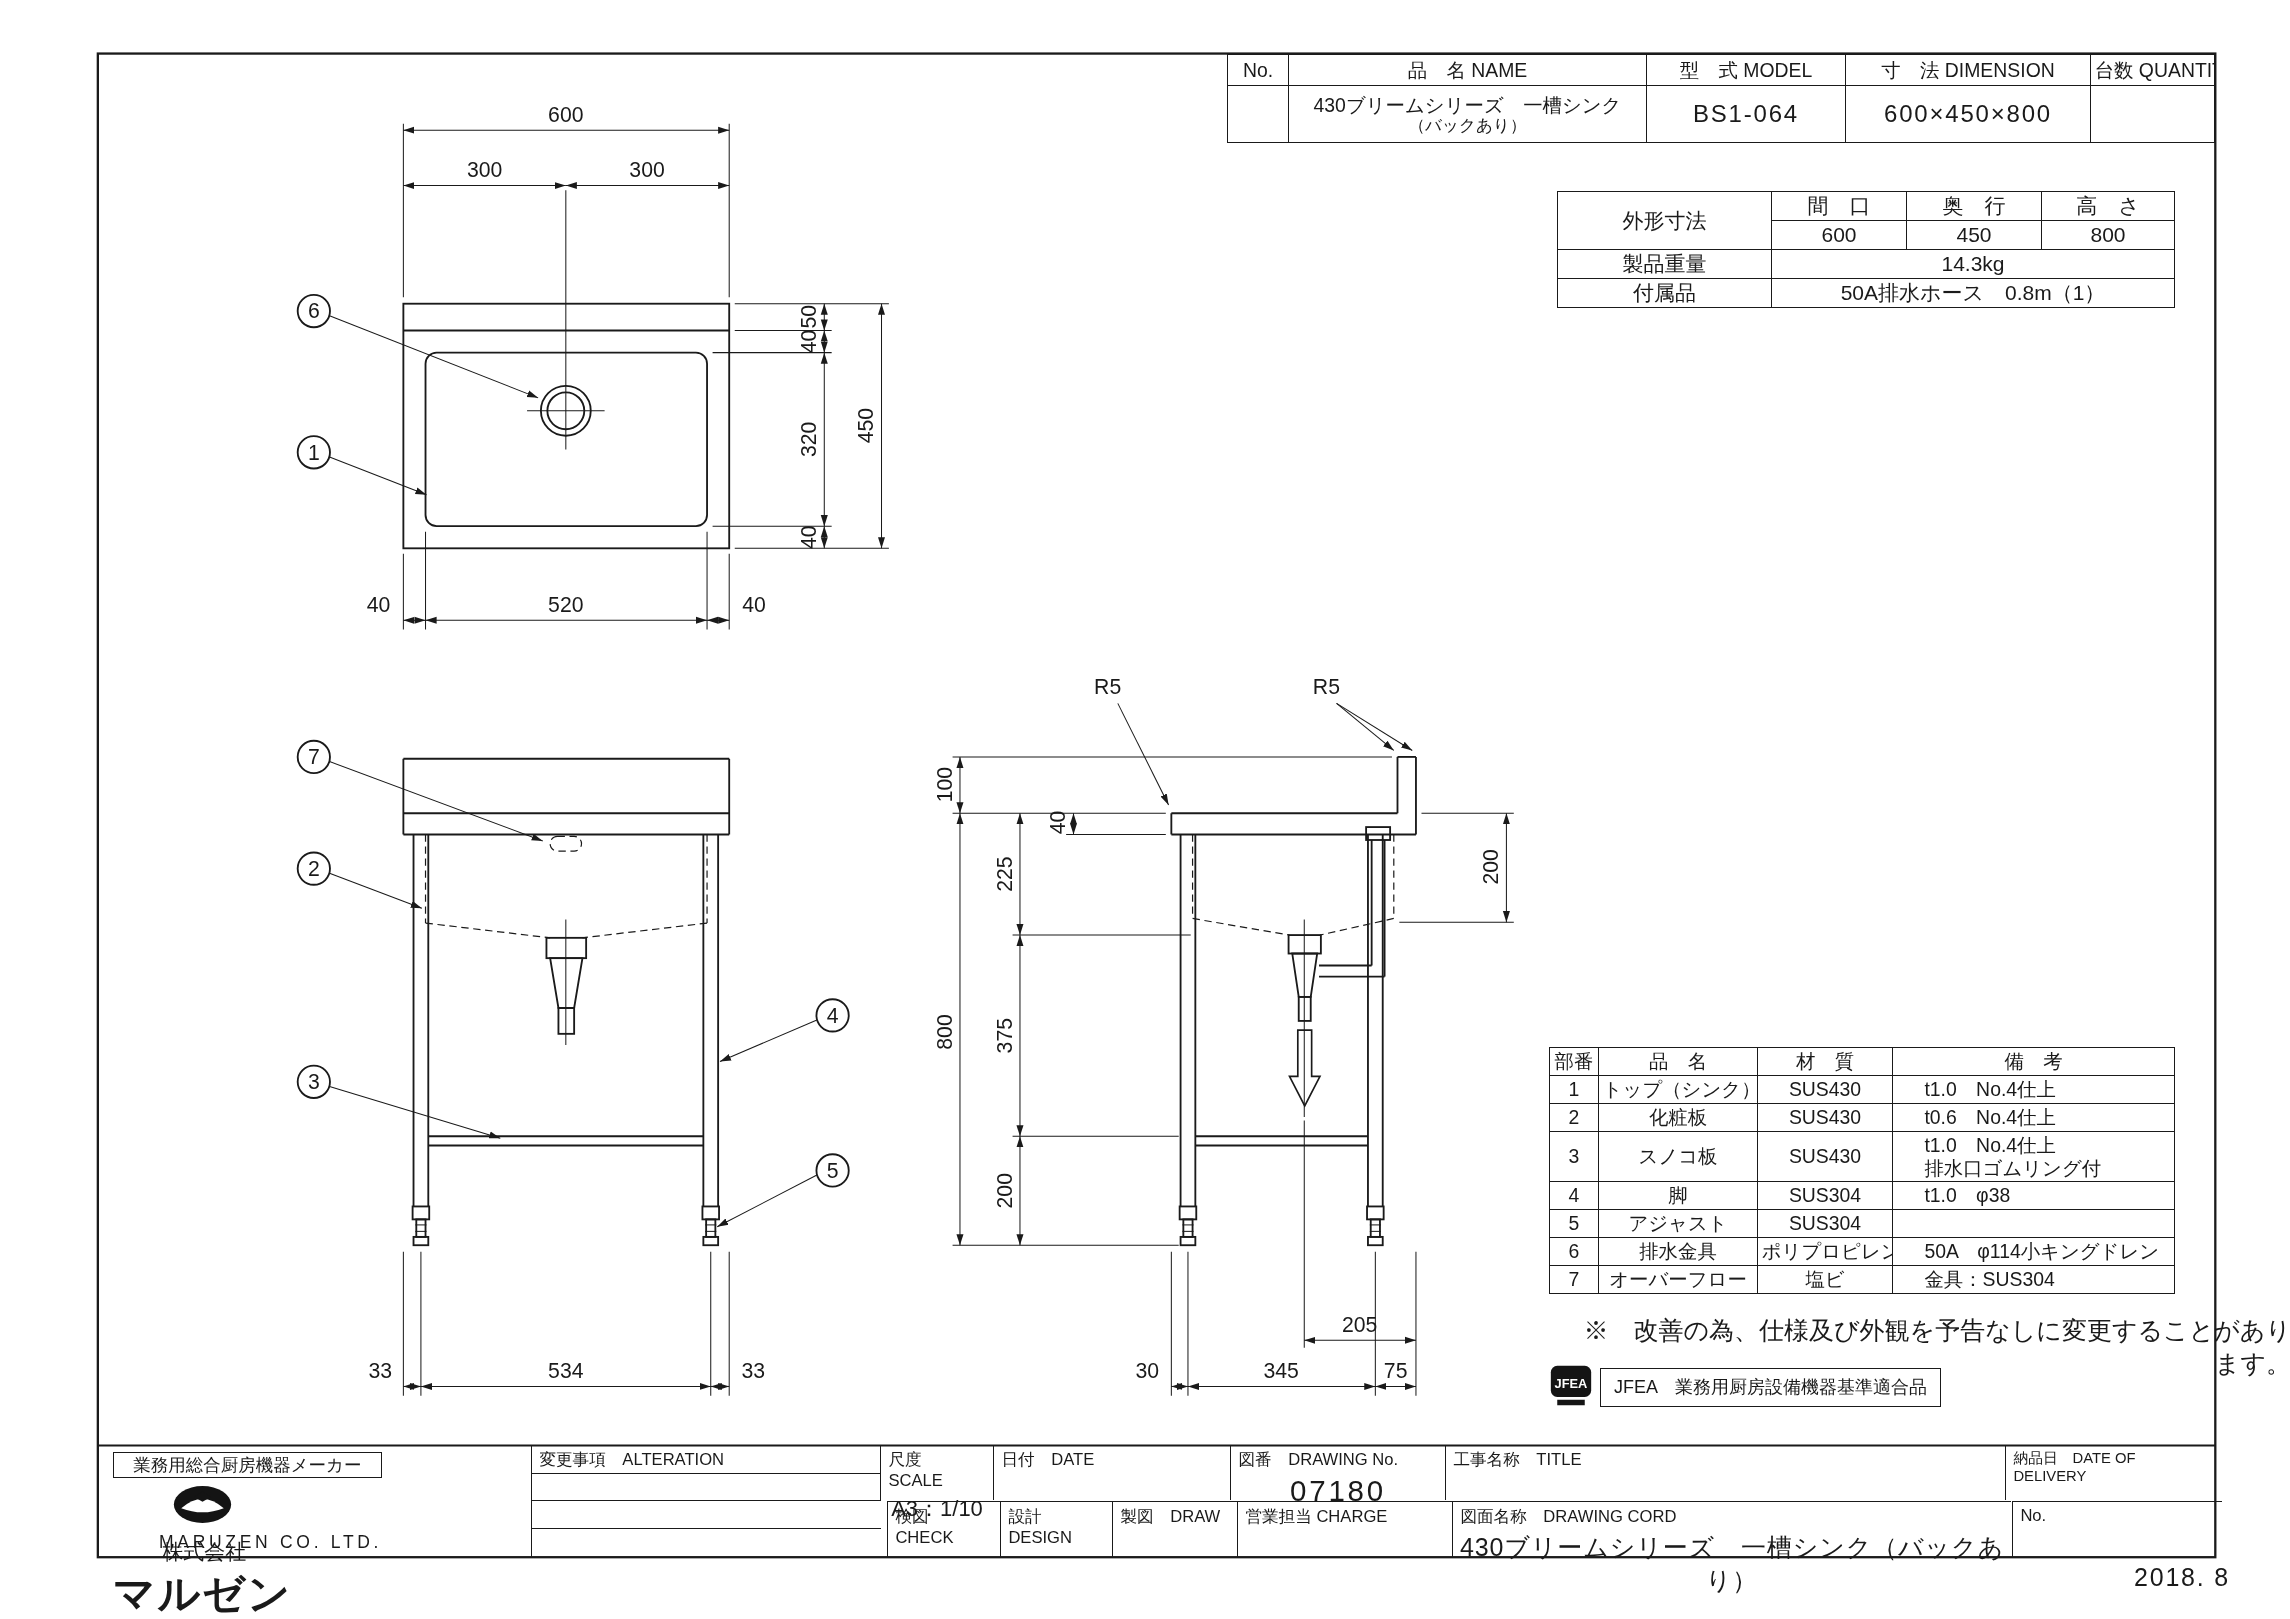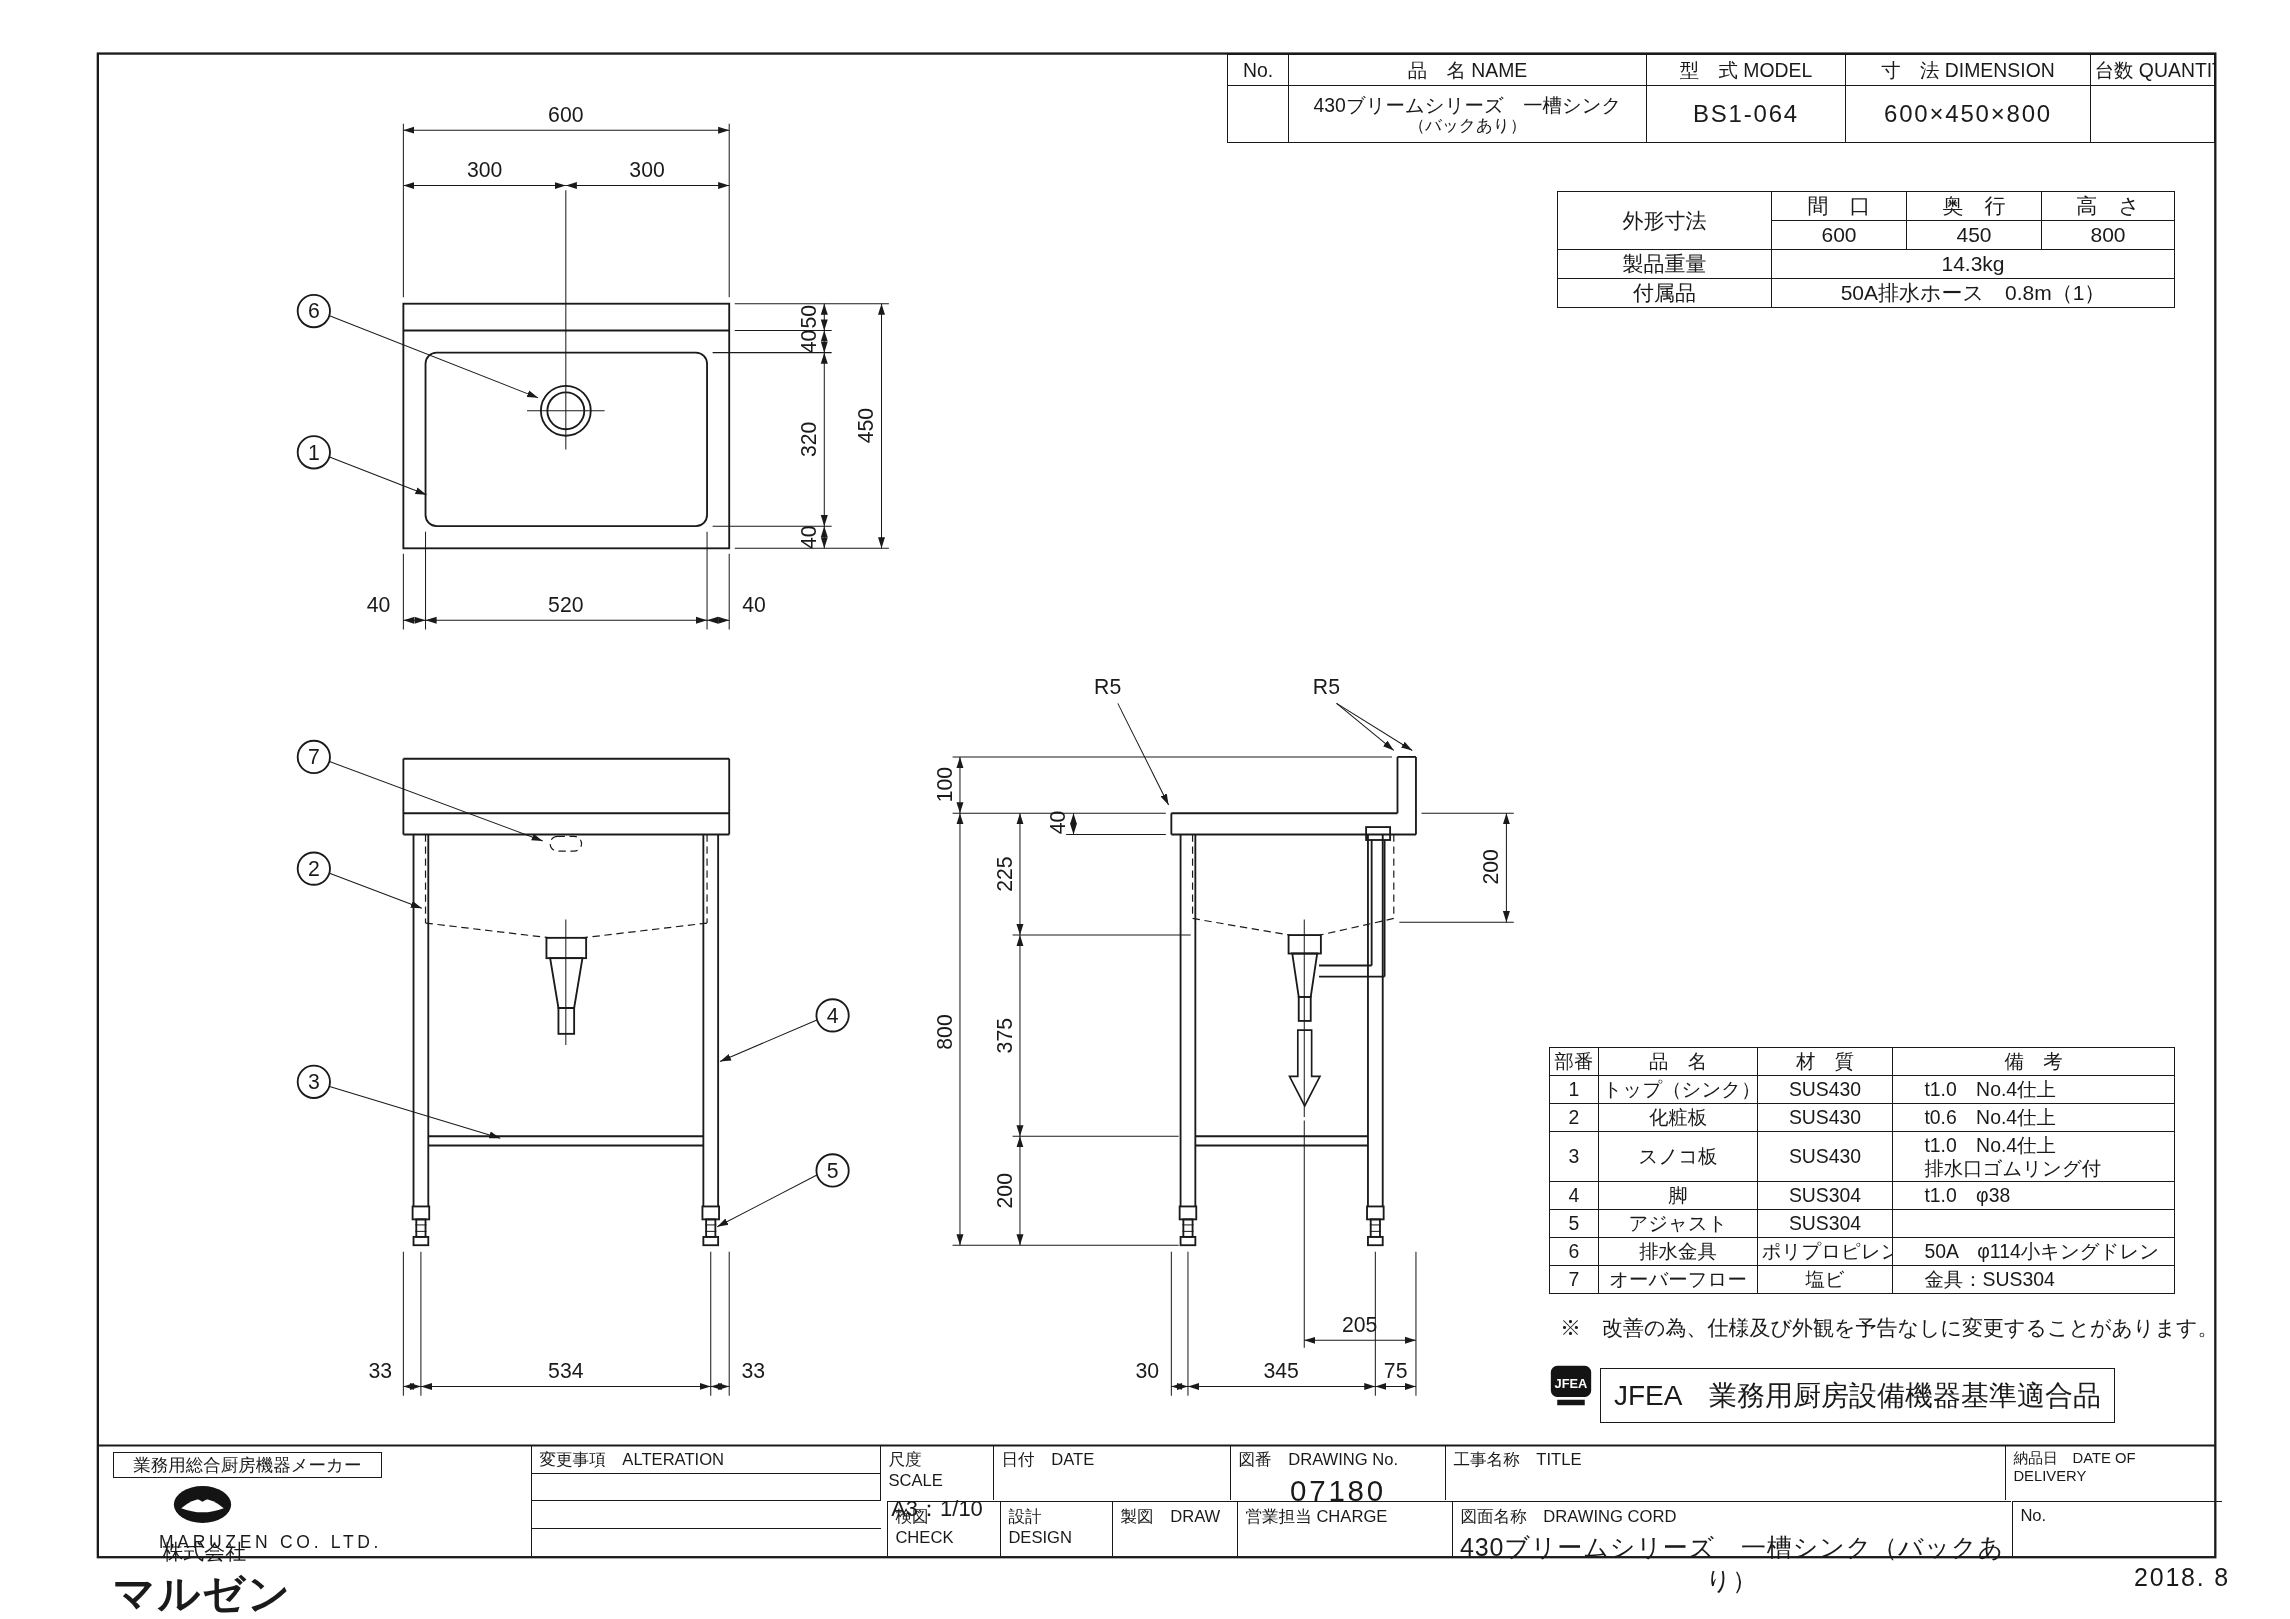--- a/index.html
+++ b/index.html
@@ -26,22 +26,22 @@
   .header-tbl .big{font-size:24px;letter-spacing:1.8px;}
   .spec-tbl td{font-size:21px;}
   .parts td{font-size:19.4px;}
   .parts td.note{text-align:left;padding-left:7.4px;}
   .parts td.note span{display:block;line-height:23px;margin-left:24px;}
   .parts td.note span:empty{display:none;}
   .parts tr{height:28px;}
   .parts tr.tall{height:50px;}
 
   
-  .disclaimer{font-size:21px;}
-  .jfea-box{border:1.8px solid #1a1a1a;height:37px;line-height:37px;padding:8px 13px;font-size:28px;}
+  .disclaimer{font-size:25px;text-align:right;}
+  .jfea-box{border:1.8px solid #1a1a1a;height:37px;line-height:37px;padding:0 13px;font-size:18px;}
 
   
   .cell{position:absolute;box-sizing:border-box;border-left:1.8px solid #1a1a1a;}
   .cell.bt{border-top:1.8px solid #1a1a1a;margin-left:7px;}
   .cell.noleft{border-left:none;}
   .tb-label{font-size:16.6px;padding:3.7px 7.4px;text-align:left;}
   .tb-value{text-align:center;}
   .hline{position:absolute;left:0;width:100%;height:0;border-top:1.8px solid #1a1a1a;}
   .tagline-box{position:absolute;left:14.8px;top:6.5px;width:269px;height:26px;border:1.8px solid #1a1a1a;
                font-size:17.5px;line-height:24px;text-align:center;box-sizing:border-box;}

